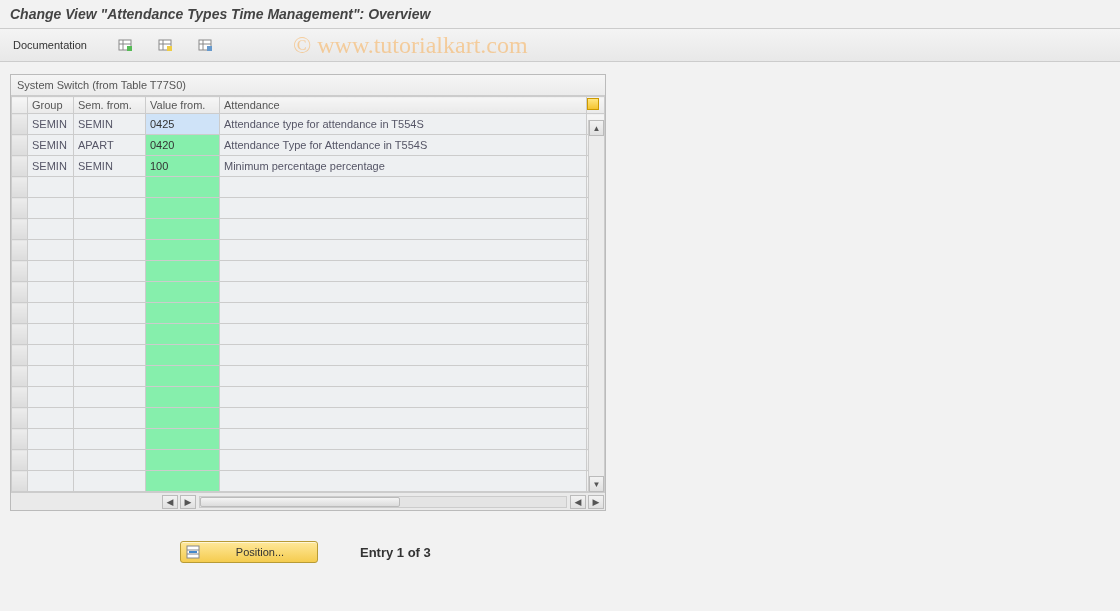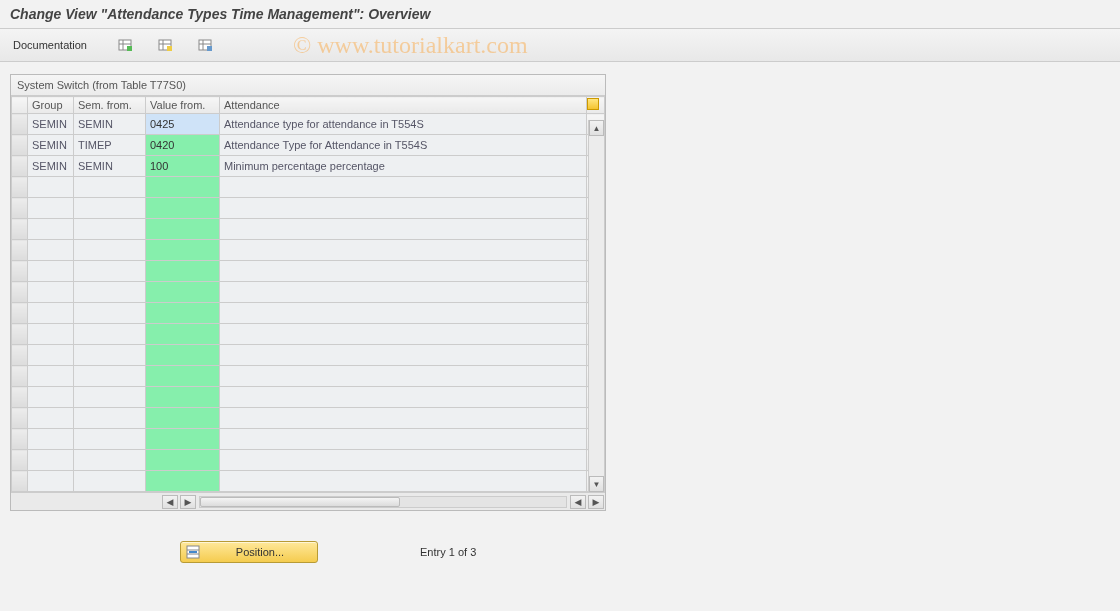--- a/index.html
+++ b/index.html
@@ -176,21 +176,21 @@
       width: 200px;
       background: linear-gradient(#f4f4f4,#dcdcdc);
       border: 1px solid #bbb;
       border-radius: 2px;
     }
     .bottom-area {
       margin-top: 30px;
       margin-left: 180px;
       display: flex;
       align-items: center;
-      gap: 102px;
+      gap: 42px;
     }
     .position-btn {
       display: inline-flex;
       align-items: center;
       height: 22px;
       border: 1px solid #b89b35;
       background: linear-gradient(#ffe89a,#f5cc4f);
       border-radius: 3px;
       cursor: pointer;
       padding: 0 2px 0 2px;
@@ -200,21 +200,21 @@
       width: 20px; height: 18px;
       display: flex; align-items: center; justify-content: center;
       margin-right: 2px;
     }
     .position-btn .pb-label {
       width: 110px;
       text-align: center;
       font-size: 11px;
       color: #333;
     }
-    .entry-count { font-size: 11px; color: #333; }
+    .entry-count { font-size: 13px; color: #333; font-weight: bold; }
   </style>
 </head>
 <body>
 
 <div class="title-bar">Change View "Attendance Types Time Management": Overview</div>
 
 <div class="toolbar">
   <span class="toolbar-btn">Documentation</span>
   <span class="icon-btn">
     <svg width="14" height="14">
@@ -271,21 +271,21 @@
             <td class="rowsel"></td>
             <td class="readonly">SEMIN</td>
             <td class="readonly">SEMIN</td>
             <td class="editable focused">0425</td>
             <td class="readonly">Attendance type for attendance in T554S</td>
             <td class="cfg-cell"></td>
           </tr>
           <tr>
             <td class="rowsel"></td>
             <td class="readonly">SEMIN</td>
-            <td class="readonly">TIMEP</td>
+            <td class="readonly">APART</td>
             <td class="editable">0420</td>
             <td class="readonly">Attendance Type for Attendance in T554S</td>
             <td class="cfg-cell"></td>
           </tr>
           <tr>
             <td class="rowsel"></td>
             <td class="readonly">SEMIN</td>
             <td class="readonly">SEMIN</td>
             <td class="editable">100</td>
             <td class="readonly">Minimum percentage percentage</td>

